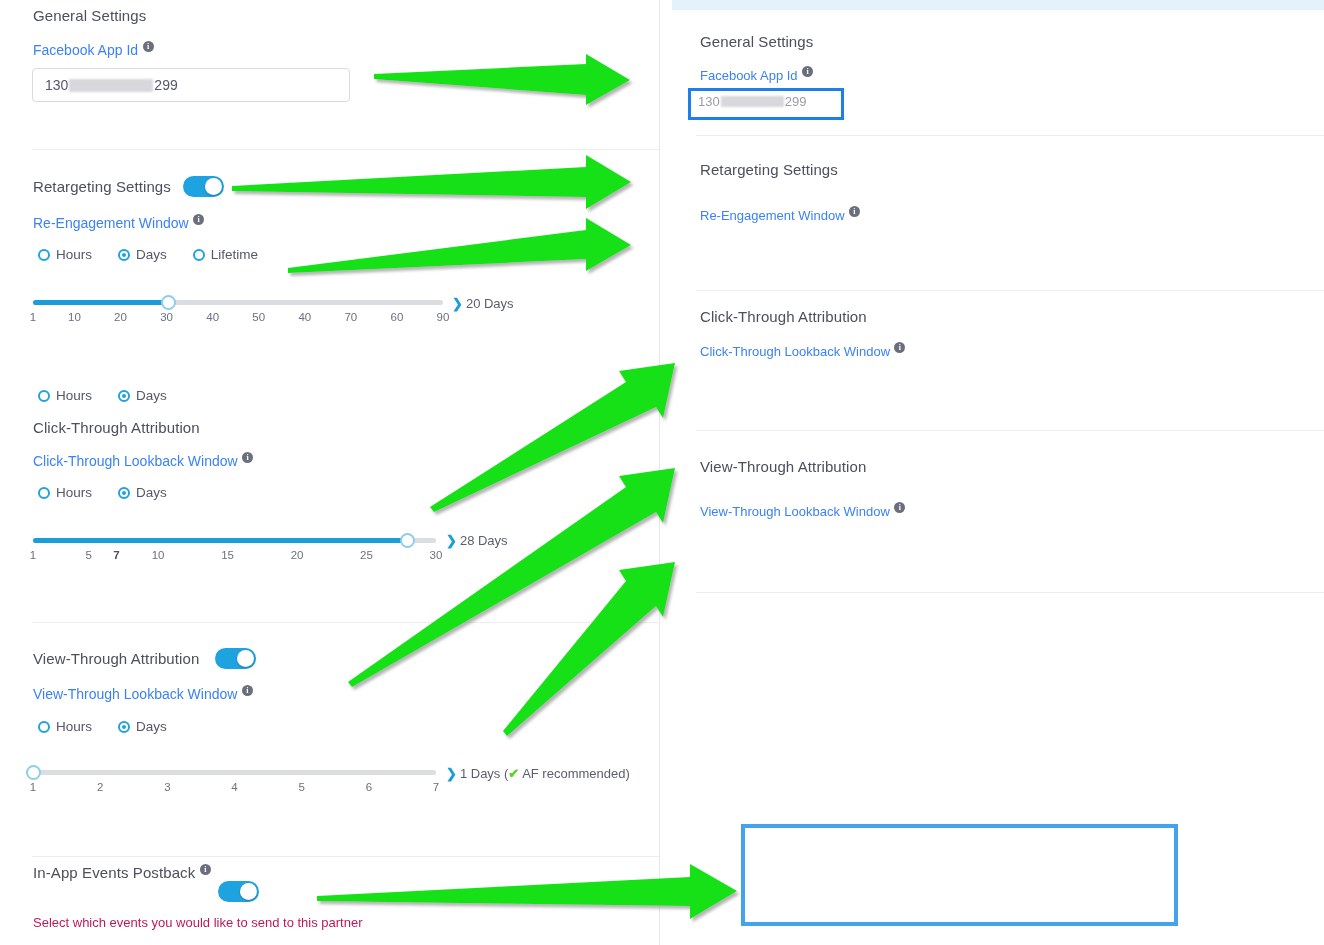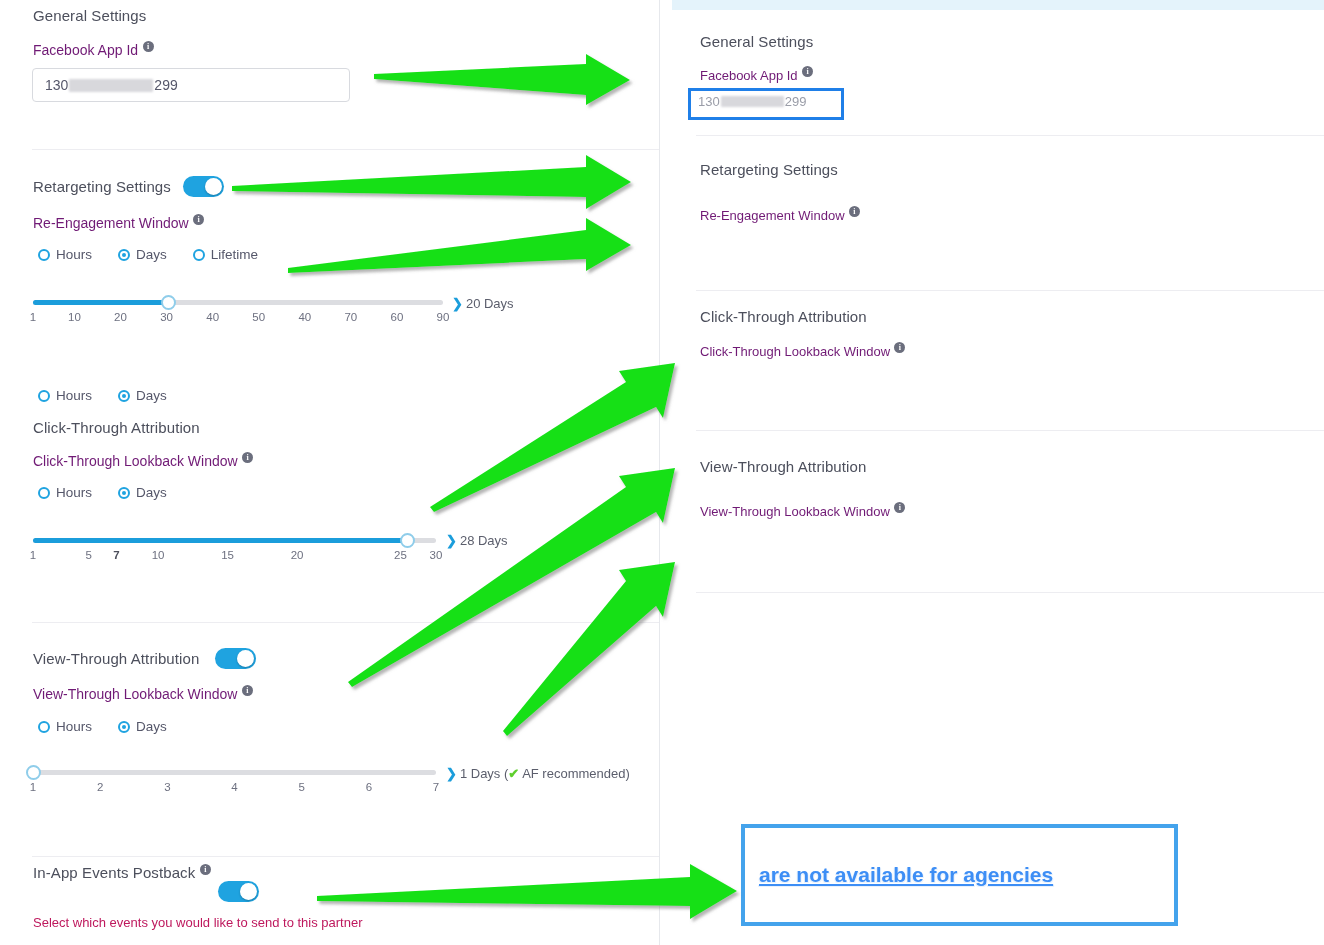--- a/index.html
+++ b/index.html
@@ -10,21 +10,21 @@
     color:#4a4a5a;
     position:relative;
     overflow:hidden;
   }
   .page{position:absolute;left:0;top:0;width:1076px;height:945px;}
 
   
   .left-panel{position:absolute;left:0;top:0;width:659px;height:945px;background:#fff;}
   .vline{position:absolute;left:659px;top:0;width:1px;height:945px;background:#e6e8ec;}
   .sec-title{font-size:15px;color:#4c4f5c;letter-spacing:.1px;}
-  .field-label{font-size:14px;color:#701a75;}
+  .field-label{font-size:14px;color:#3b82f6;}
   .info-ico{display:inline-block;width:11px;height:11px;border-radius:50%;
     background:#6b6e7d;color:#fff;font-size:8px;line-height:11px;text-align:center;
     vertical-align:super;font-family:"Liberation Serif",serif;font-weight:bold;}
 
   .divider{position:absolute;height:1px;background:#ededf1;}
 
   .textbox{position:absolute;box-sizing:border-box;border:1px solid #d8dadf;border-radius:4px;
     background:#fff;font-size:14px;color:#55576a;display:flex;align-items:center;padding:0 12px;}
   .redact{display:inline-block;height:13px;background:#d8d8dc;border-radius:1px;margin:0 1px;
      filter:blur(1.1px);vertical-align:middle;}
@@ -161,21 +161,21 @@
       <div class="track" style="width:403px;"></div>
       <div class="fill" id="ct-fill" style="width: 374.79px;"></div>
       <div class="knob" id="ct-knob" style="left: 367.29px;"></div>
       <div class="ticks" id="ct-ticks">
           <span class="tick" style="left: 0px;">1</span>
           <span class="tick" style="left: 55.5862px;">5</span>
           <span class="tick bold" style="left: 83.3793px;">7</span>
           <span class="tick" style="left: 125.069px;">10</span>
           <span class="tick" style="left: 194.552px;">15</span>
           <span class="tick" style="left: 264.034px;">20</span>
-          <span class="tick" style="left: 333.517px; margin-left: 34px;">25</span>
+          <span class="tick" style="left: 333.517px;">25</span>
           <span class="tick" style="left: 403px;">30</span>
         </div>
     </div>
     <div class="sval" style="left:446px;top:533px;">
       <span class="chev">❯</span><span>28 Days</span>
     </div>
 
     <div class="divider" style="left:32px;top:622px;width:627px;"></div>
 
     <div class="sec-title" style="position:absolute;left:33px;top:650px;">View-Through Attribution</div>
@@ -266,21 +266,20 @@
     <div style="position:absolute;left:40px;top:502px;">
       <span class="field-label" style="font-size:13px;">View-Through Lookback Window</span>
       <span class="info-ico">i</span>
     </div>
 
     <div class="r-divider" style="left:36px;top:592px;width:628px;"></div>
   </div>
 
   <div class="callout" style="left:741px;top:824px;width:437px;height:102px;">
     <div class="callout-text">
-      <div>are not available for agencies</div>
     </div>
   </div>
 
   <svg class="arrows" viewBox="0 0 1324 945">
     <defs>
       <filter id="ashad" x="-20%" y="-20%" width="150%" height="150%">
         <feDropShadow dx="2.5" dy="3" stdDeviation="1.6" flood-color="#777" flood-opacity=".55"></feDropShadow>
       </filter>
     </defs>
     <g filter="url(#ashad)" fill="#15e019">

